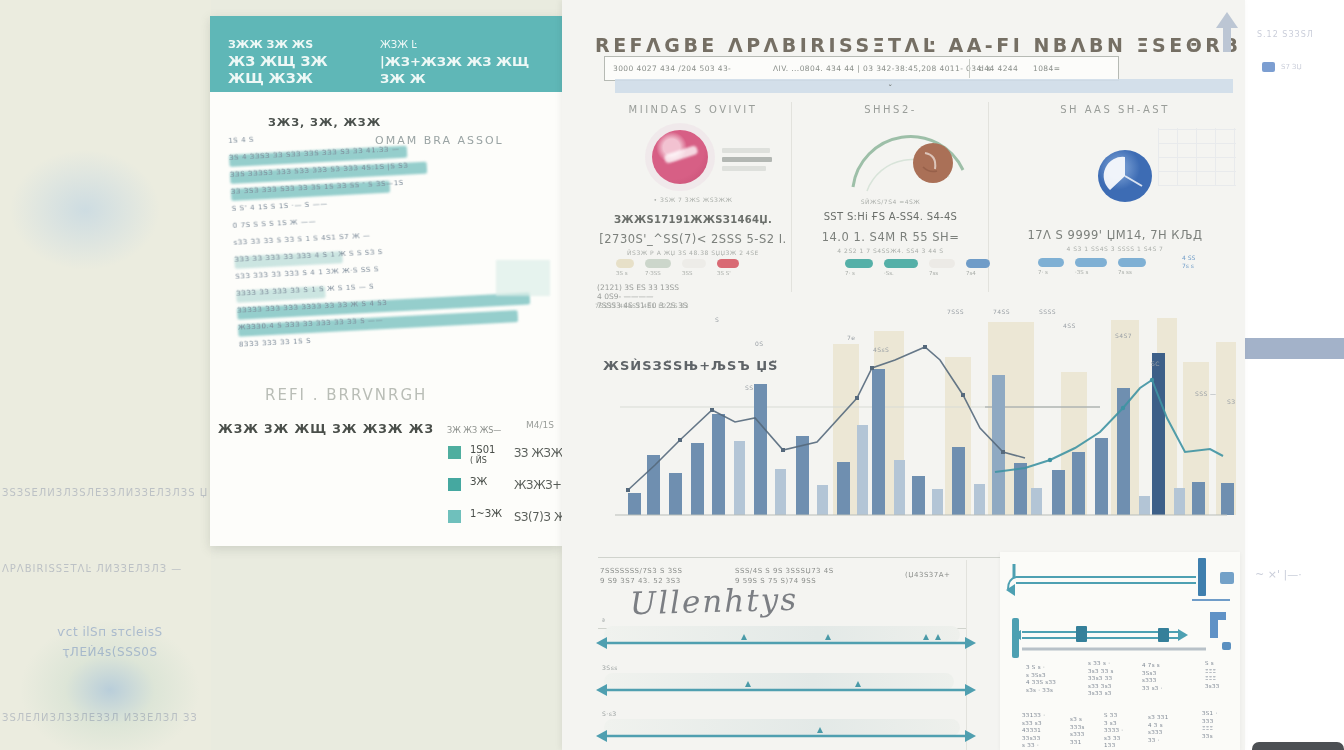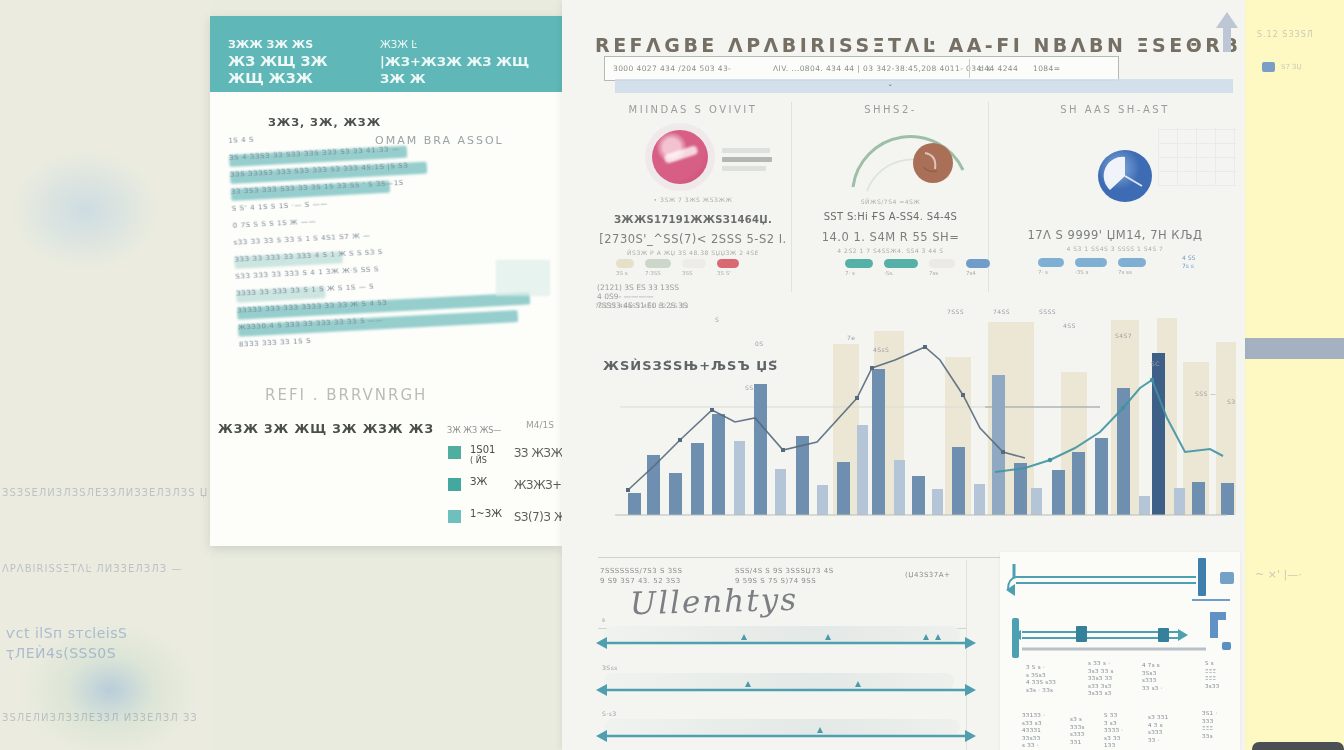--- a/index.html
+++ b/index.html
@@ -8,22 +8,22 @@
   .abs{position:absolute;}
   .bz{filter:blur(.4px);}
   .bz2{filter:blur(.7px);}
   
   #bg-left{left:0;top:0;width:211px;height:750px;background:#ebecdf;}
   .blob1{left:10px;top:150px;width:150px;height:120px;border-radius:50%;
          background:radial-gradient(closest-side,rgba(150,190,230,.35),rgba(150,190,230,0));}
   .blob2{left:20px;top:620px;width:180px;height:140px;border-radius:50%;
          background:radial-gradient(closest-side,rgba(110,160,210,.4),rgba(140,190,170,.15),rgba(140,190,170,0));}
   .bgrow{left:2px;width:208px;font-size:10px;letter-spacing:1px;color:rgba(95,105,145,.33);white-space:nowrap;overflow:hidden;}
-  .bgrow-blue{color:rgba(110,140,190,.5);font-size:14px;letter-spacing:.5px;}
-  #bg-right{left:1245px;top:0;width:99px;height:750px;background:#fef9c3;}
+  .bgrow-blue{color:rgba(110,140,190,.5);font-size:12px;letter-spacing:.5px;text-align:center;}
+  #bg-right{left:1245px;top:0;width:99px;height:750px;background:#ffffff;}
   #bg-right-band{left:1245px;top:338px;width:99px;height:21px;background:#93a4bf;opacity:.85;}
   #bg-right-corner{left:1252px;top:742px;width:92px;height:9px;background:#4c4f53;border-radius:7px 7px 0 0;}
   .faint{color:rgba(120,130,160,.4);}
   
   #left-card{left:210px;top:16px;width:352px;height:530px;background:#fdfdfa;
              box-shadow:0 3px 10px rgba(80,90,80,.18);}
   #lc-header{left:0;top:0;width:352px;height:76px;background:#5fb7b7;color:#eef8f6;}
   .lc-h-col{position:absolute;line-height:17px;}
   #lc-table{left:18px;top:120px;width:318px;height:232px;transform:rotate(-3deg);transform-origin:0 0;}
   .trow{position:relative;height:17px;}

